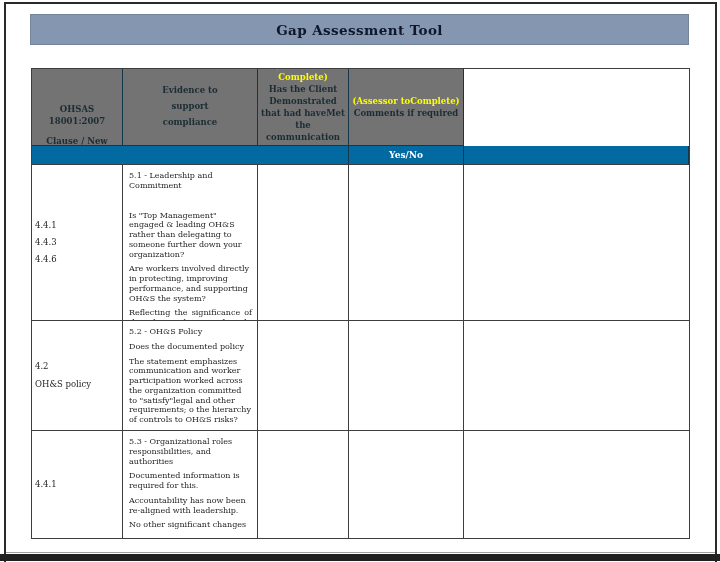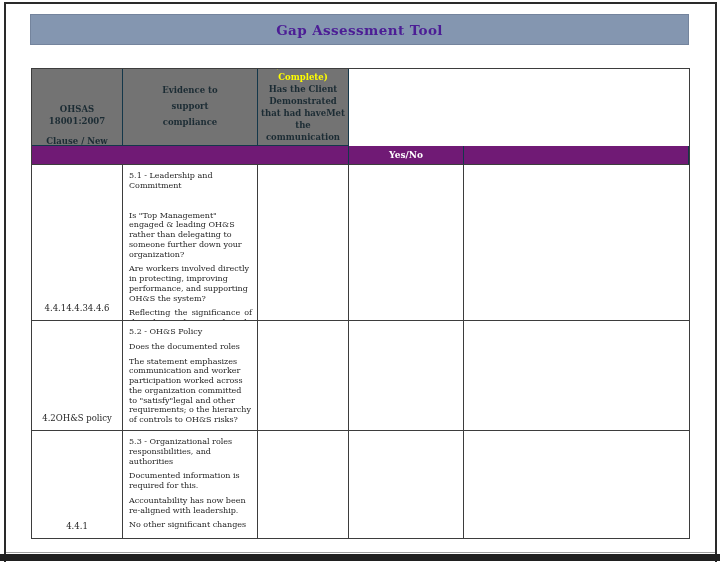--- a/index.html
+++ b/index.html
@@ -11,21 +11,21 @@
   
   .frame{position:absolute;left:4px;top:2px;right:3px;bottom:0;
     border-left:2px solid #2a2a2a;border-top:2px solid #2a2a2a;border-right:2px solid #2a2a2a;
     pointer-events:none;}
   .bottom-line{position:absolute;left:6px;right:5px;bottom:9px;height:1px;background:#9f9f9f;}
   .bottom-bar{position:absolute;left:0;right:0;bottom:1px;height:7px;background:#202020;}
 
   
   .titlebar{position:absolute;left:30px;top:14px;width:659px;height:31px;background:#8496B0;
     border:1px solid #74849d;box-sizing:border-box;display:flex;align-items:center;justify-content:center;}
-  .titlebar .t{color:#4c1d95;font-weight:bold;font-size:13.5px;letter-spacing:0.4px;}
+  .titlebar .t{color:#0f172a;font-weight:bold;font-size:13.5px;letter-spacing:0.4px;}
 
   
   .gat{position:absolute;left:31px;top:68px;display:grid;
     grid-template-columns:91px 135px 91px 115px 225px;
     grid-template-rows:77px 19px 156px 110px auto;
     border:1px solid #3d3d3d;background:#ffffff;}
   .cell{box-sizing:border-box;border-right:1px solid #3d3d3d;border-bottom:1px solid #3d3d3d;overflow:hidden;}
   .lastcol{border-right:none;}
   .lastrow{border-bottom:none;}
 
@@ -36,28 +36,28 @@
   .head p{margin:0;}
   .head .para + .para{margin-top:7px;}
   .w-narrow{max-width:64px;margin-top:48px;}
   .w-mid{max-width:128px;}
   .evid{max-width:68px;line-height:1.85;}
   .accent{color:#FFFF00;}
   .q{line-height:1.42;}
   .c5gap{margin-top:4px;}
 
   
-  .sub{background:#701a75;display:flex;align-items:center;justify-content:center;
+  .sub{background:#0369a1;display:flex;align-items:center;justify-content:center;
     border-right:1px solid #14374a;border-bottom:1px solid #3d3d3d;}
   .sub .yn{color:#ffffff;font-weight:bold;font-size:9px;}
   .span3{grid-column:1 / 4;}
 
   
   .clause{font-size:8.5px;color:#262626;text-align:center;line-height:1.3;
-    display:flex;flex-direction:row;justify-content:center;align-items:flex-end;padding:3px;}
+    display:flex;flex-direction:column;justify-content:center;align-items:flex-start;padding:3px;}
   .clause p{margin:3px 0;}
   .req{font-size:8px;color:#262626;line-height:1.22;padding:6px 5px 3px 6px;}
   .req p{margin:0 0 5px 0;}
   .req .gap-lg{margin-bottom:20px;}
   .req .just{text-align:justify;}
   .blank{background:#ffffff;}
   .r3{min-height:94px;}
 </style>
 </head>
 <body>
@@ -76,20 +76,24 @@
       <p class="para">Clause / New performance.</p>
     </div>
   </div>
   <div class="cell head">
     <p class="evid">Evidence to support compliance</p>
   </div>
   <div class="cell head">
     <p class="accent q">(Assessor to Complete)</p>
     <p class="q">Has the Client Demonstrated that had haveMet the communication of this clause?</p>
   </div>
+  <div class="cell head lastcol">
+    <p class="accent">(Assessor toComplete)</p>
+    <p class="c5gap">Comments if required</p>
+  </div>
 
   <div class="cell sub span3"></div>
   <div class="cell sub">
     <span class="yn">Yes/No</span>
   </div>
   <div class="cell sub lastcol"></div>
 
   <div class="cell clause">
     <p>4.4.1</p>
     <p>4.4.3</p>
@@ -104,21 +108,21 @@
   <div class="cell blank"></div>
   <div class="cell blank"></div>
   <div class="cell blank lastcol"></div>
 
   <div class="cell clause">
     <p>4.2</p>
     <p>OH&amp;S policy</p>
   </div>
   <div class="cell req">
     <p>5.2 - OH&amp;S Policy</p>
-    <p>Does the documented roles</p>
+    <p>Does the documented policy</p>
     <p>The statement emphasizes communication and worker participation worked across the organization committed to "satisfy"legal and other requirements; o the hierarchy of controls to OH&amp;S risks?</p>
   </div>
   <div class="cell blank"></div>
   <div class="cell blank"></div>
   <div class="cell blank lastcol"></div>
 
   <div class="cell clause lastrow r3">
     <p>4.4.1</p>
   </div>
   <div class="cell req lastrow r3">

